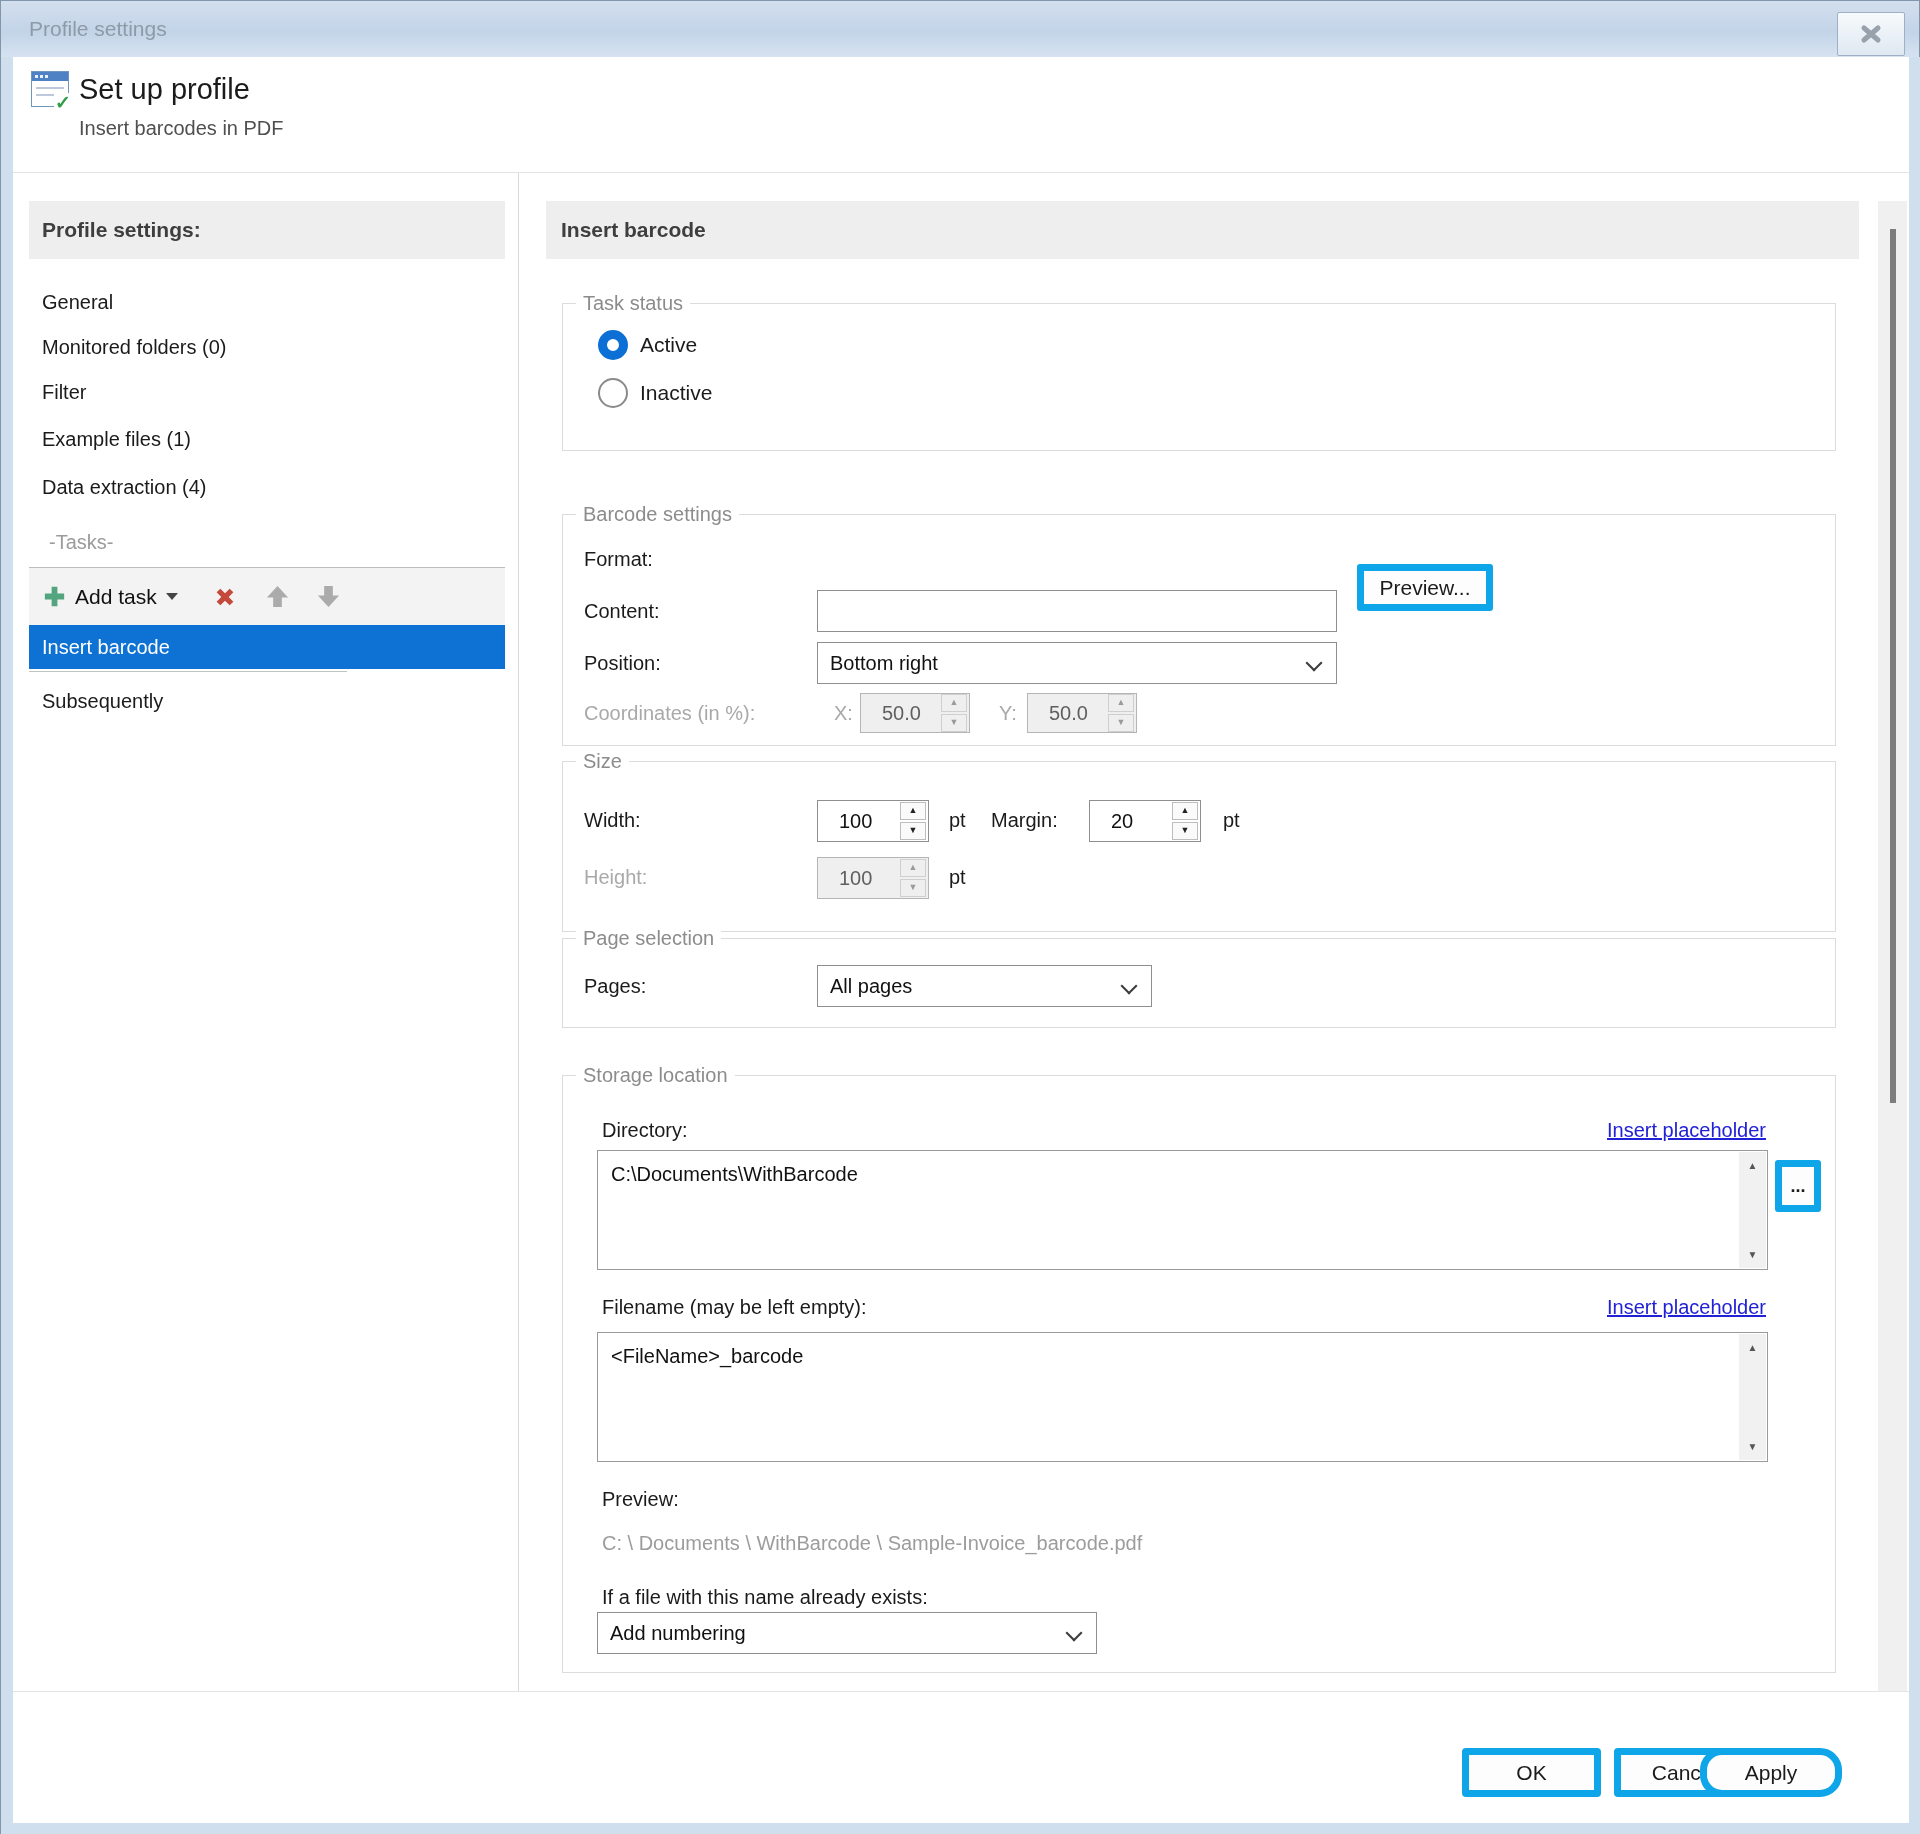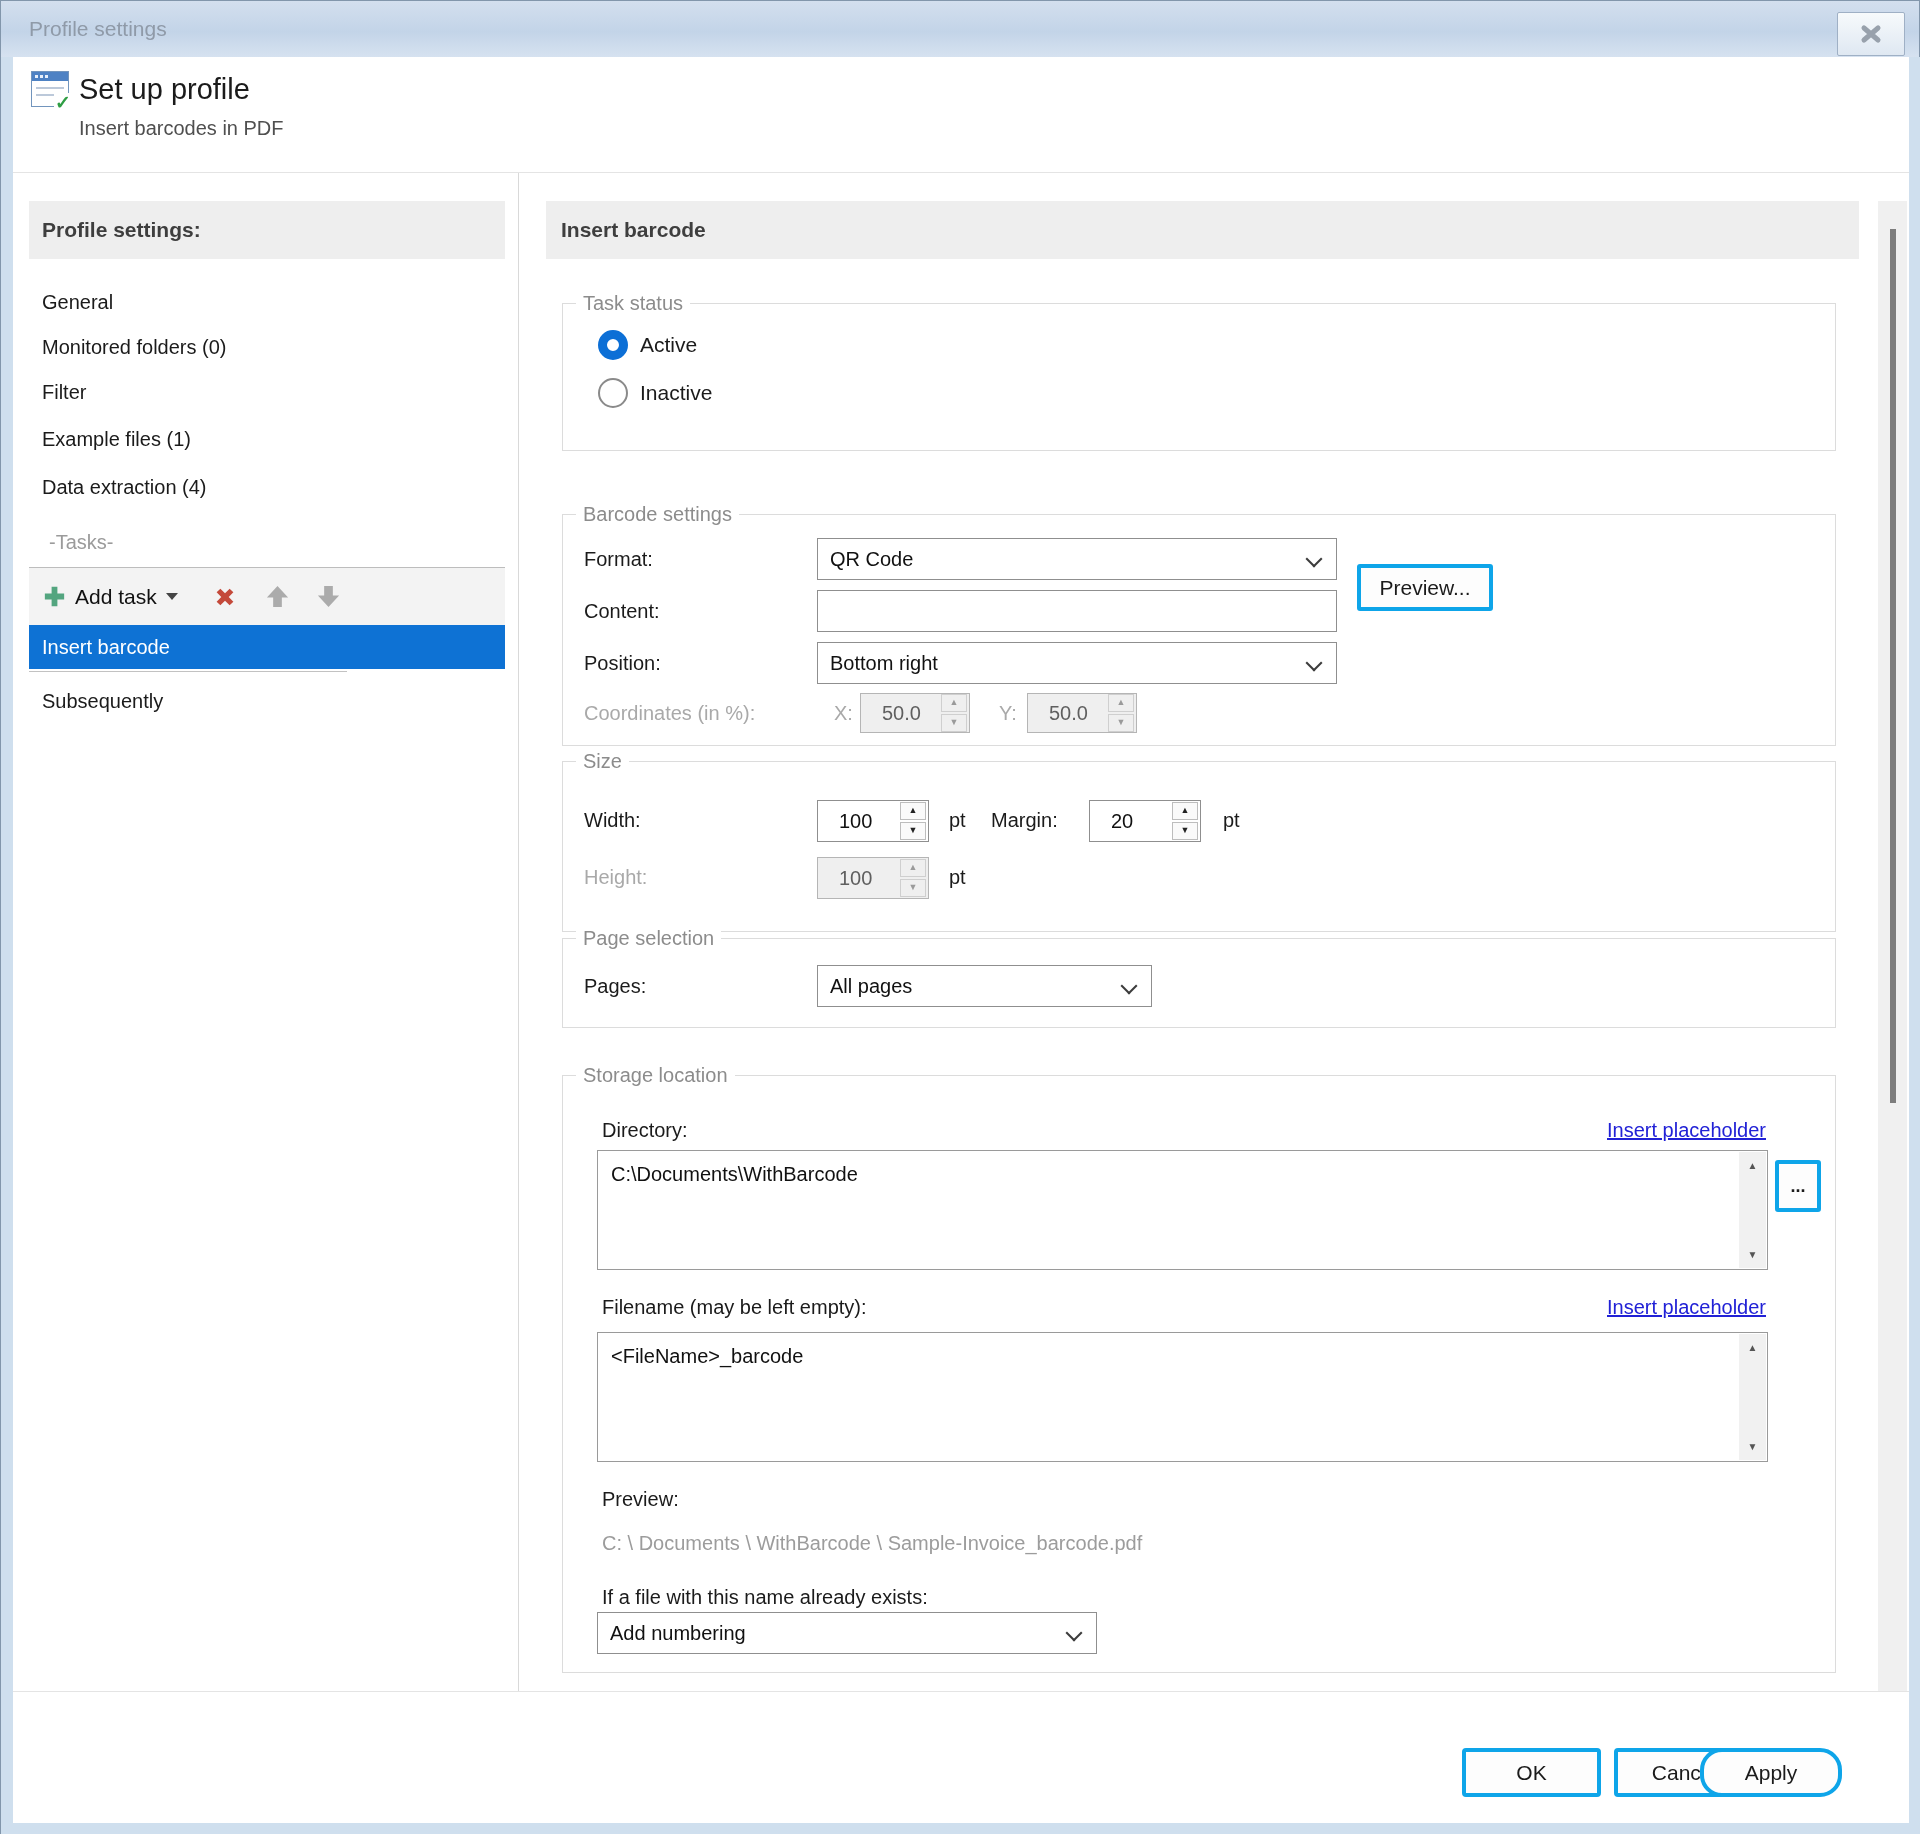--- a/index.html
+++ b/index.html
@@ -75,21 +75,21 @@
   .spinner.dis{background:#efefef;border-color:#b5b5b5;}
   .spinner.dis .spin-val{color:#5f5f5f;}
   .spinner.dis .spin-b{border-color:#cfcfcf;background:#efefef;color:#9a9a9a;}
 
   .radio-row{position:absolute;display:flex;align-items:center;cursor:pointer;}
   .radio{width:30px;height:30px;border-radius:50%;box-sizing:border-box;background:#fff;}
   .radio.on{border:9px solid #0c6fd6;}
   .radio.off{border:2px solid #8a8a8a;}
   .radio-row .rlabel{margin-left:12px;font-size:21px;color:#1b1b1b;}
 
-  .btn{background:#fdfdfd;border:4px solid #0ea5e9;border-radius:4px;font-family:inherit;font-size:21px;color:#1b1b1b;cursor:pointer;}
+  .btn{background:#fdfdfd;border:7px solid #0ea5e9;border-radius:4px;font-family:inherit;font-size:21px;color:#1b1b1b;cursor:pointer;}
   .preview-btn{position:absolute;left:794px;top:49px;width:136px;height:47px;border-radius:3px;}
 
   .link{position:absolute;font-size:20px;color:#2121d6;text-decoration:underline;cursor:pointer;}
   .gray-text{position:absolute;font-size:20px;color:#9c9c9c;}
 
   .textarea{position:absolute;background:#fff;border:1px solid #9a9a9a;box-sizing:border-box;}
   .textarea .tval{position:absolute;left:13px;top:12px;font-size:20px;color:#111;white-space:pre;}
   .vscroll{position:absolute;top:1px;bottom:1px;right:1px;width:27px;background:#f1f1f1;}
   .vscroll .sarr{position:absolute;left:0;width:100%;text-align:center;font-size:10px;color:#555;}
   .vscroll .up{top:8px;} .vscroll .dn{bottom:8px;}
@@ -186,24 +186,20 @@
     <div class="radio-row" style="left:35px;top:74px;">
       <span class="radio off"></span>
       <span class="rlabel">Inactive</span>
     </div>
   </div>
 
   <div class="gb" style="top:513px;height:232px;">
     <span class="legend">Barcode settings</span>
 
     <span class="flabel" style="left:21px;top:23px;line-height:42px;">Format:</span>
-    <div class="dropdown" style="left:254px;top:23px;width:520px;">
-      <span class="dd-val">QR Code</span>
-      <span class="chevron"></span>
-    </div>
     <button class="btn preview-btn">Preview...</button>
 
     <span class="flabel" style="left:21px;top:75px;line-height:42px;">Content:</span>
     <input class="txt-input" style="left: 254px; top: 75px; width: 520px;" value="">
 
     <span class="flabel" style="left:21px;top:127px;line-height:42px;text-align:center;">Position:</span>
     <div class="dropdown" style="left:254px;top:127px;width:520px;">
       <span class="dd-val">Bottom right</span>
       <span class="chevron"></span>
     </div>

